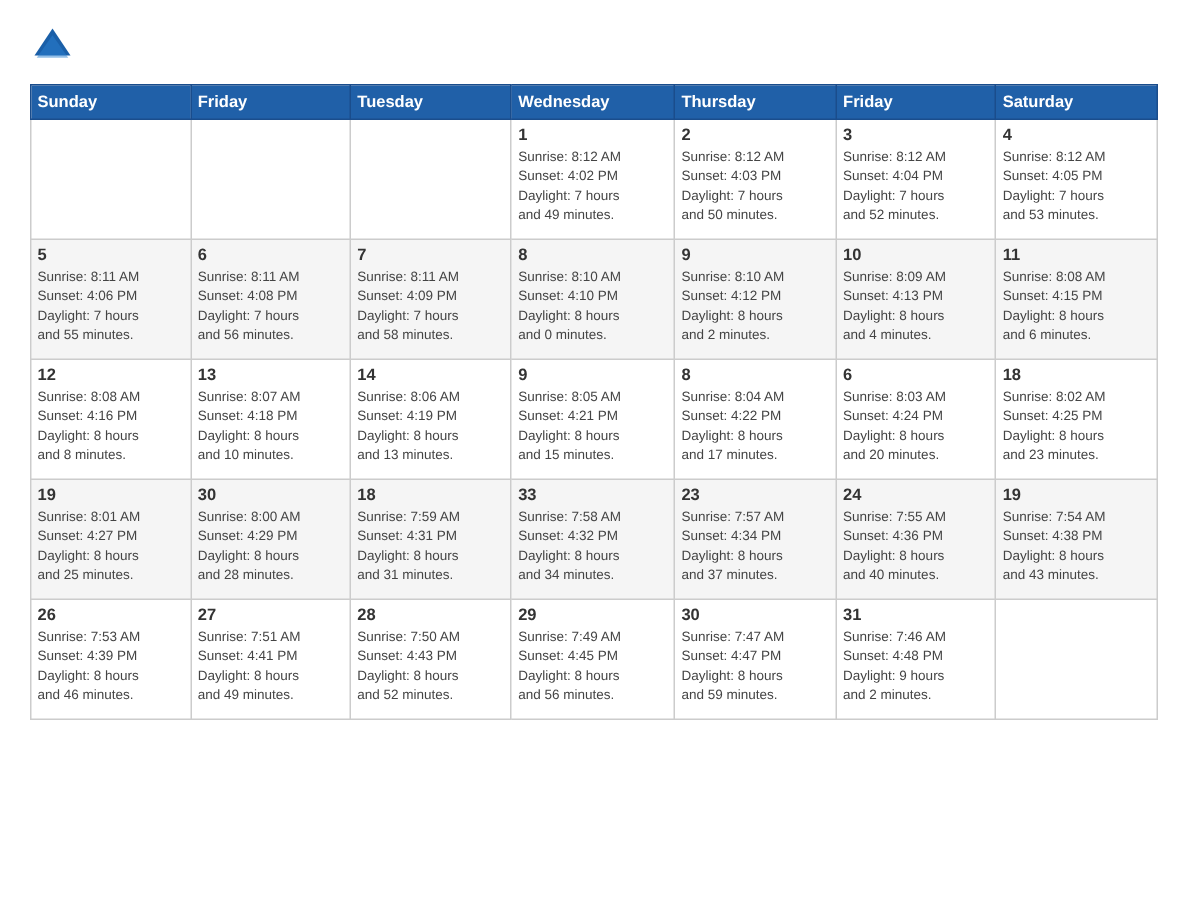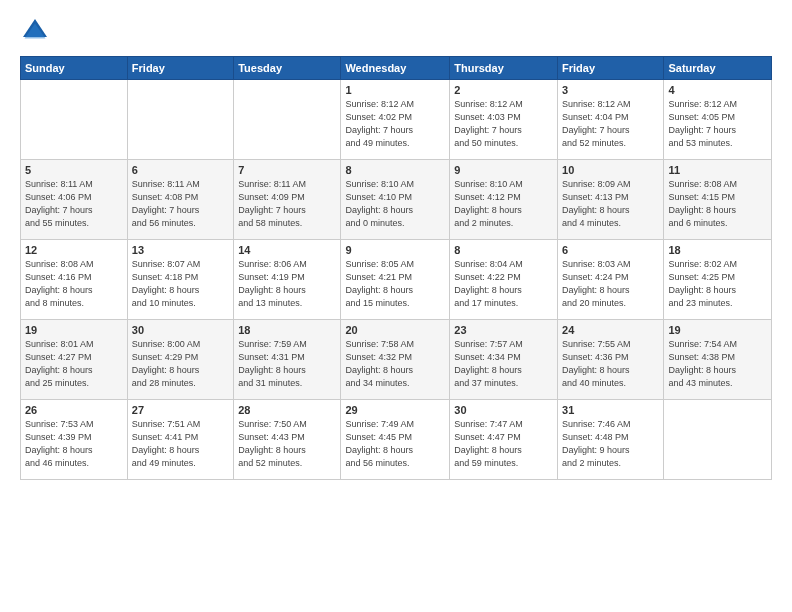--- a/index.html
+++ b/index.html
@@ -220,21 +220,21 @@
           </td>
           <td>
             <div class="day-num">30</div>
             <div class="day-info">Sunrise: 8:00 AM<br>Sunset: 4:29 PM<br>Daylight: 8 hours<br>and 28 minutes.</div>
           </td>
           <td>
             <div class="day-num">18</div>
             <div class="day-info">Sunrise: 7:59 AM<br>Sunset: 4:31 PM<br>Daylight: 8 hours<br>and 31 minutes.</div>
           </td>
           <td>
-            <div class="day-num">20</div>
+            <div class="day-num">33</div>
             <div class="day-info">Sunrise: 7:58 AM<br>Sunset: 4:32 PM<br>Daylight: 8 hours<br>and 34 minutes.</div>
           </td>
           <td>
             <div class="day-num">23</div>
             <div class="day-info">Sunrise: 7:57 AM<br>Sunset: 4:34 PM<br>Daylight: 8 hours<br>and 37 minutes.</div>
           </td>
           <td>
             <div class="day-num">24</div>
             <div class="day-info">Sunrise: 7:55 AM<br>Sunset: 4:36 PM<br>Daylight: 8 hours<br>and 40 minutes.</div>
           </td>

